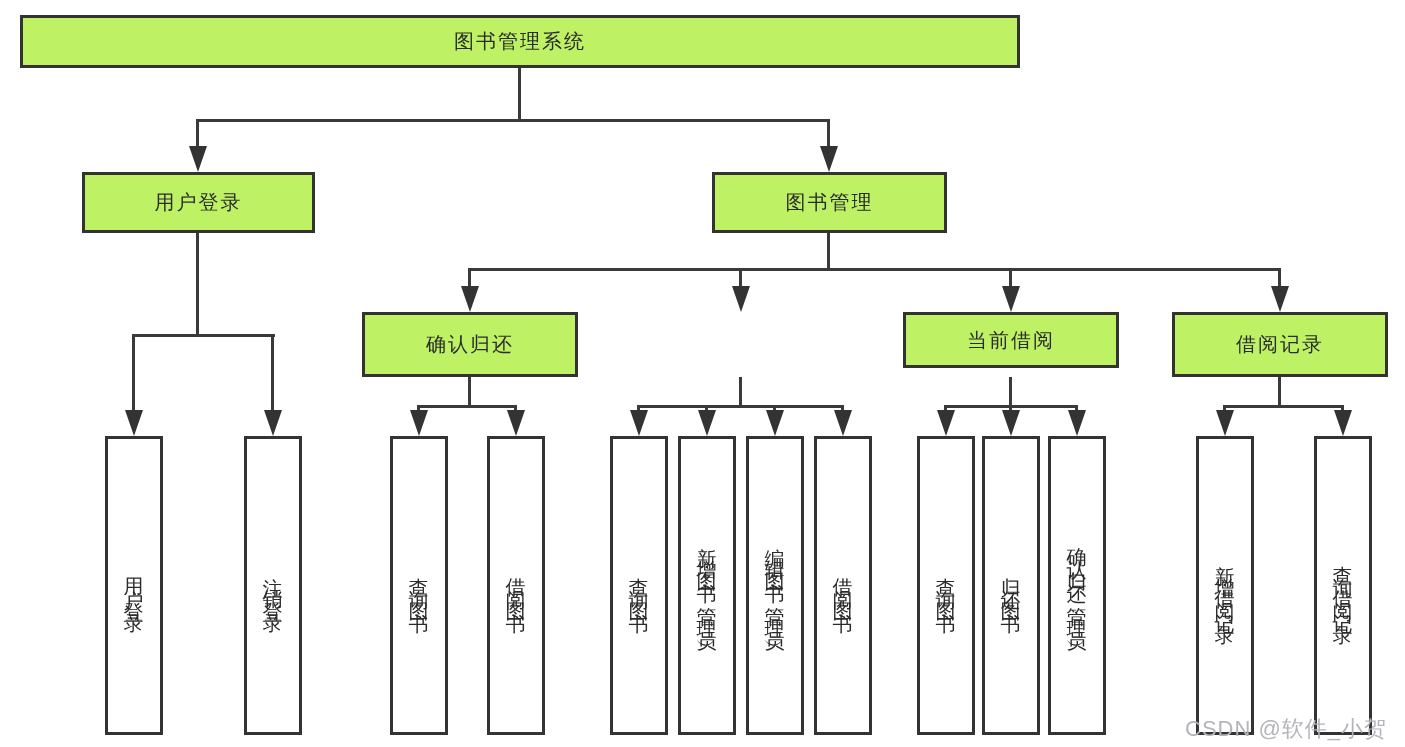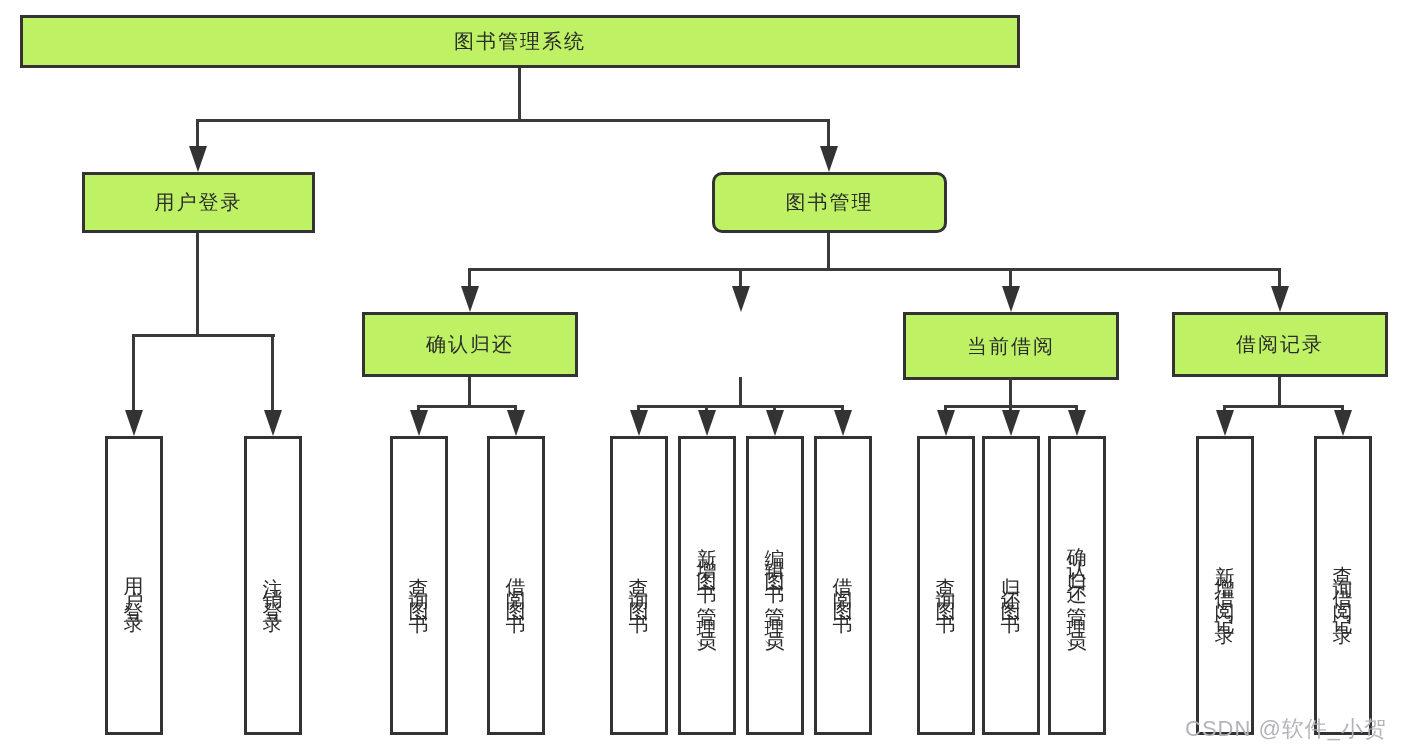--- a/index.html
+++ b/index.html
@@ -71,42 +71,42 @@
   <div class="box" style="left:20px; top:15px; width:1000px; height:53px;">图书管理系统</div>
 
   <div class="line" style="left:518px; top:68px;  width:3px;  height:54px;"></div>
   <div class="line" style="left:196px; top:119px; width:634px; height:3px;"></div>
   <div class="line" style="left:196px; top:119px; width:3px;  height:30px;"></div>
   <div class="line" style="left:827px; top:119px; width:3px;  height:30px;"></div>
   <div class="arrow" style="left:189px; top:146px;"></div>
   <div class="arrow" style="left:820px; top:146px;"></div>
 
   <div class="box" style="left:82px; top:172px; width:233px; height:61px;">用户登录</div>
-  <div class="box" style="left:712px; top:172px; width:235px; height:61px;border-radius:10px;">图书管理</div>
+  <div class="box" style="left:712px; top:172px; width:235px; height:61px;">图书管理</div>
 
   <div class="line" style="left:196px; top:233px; width:3px;   height:104px;"></div>
   <div class="line" style="left:132px; top:334px; width:143px; height:3px;"></div>
   <div class="line" style="left:132px; top:334px; width:3px;   height:79px;"></div>
   <div class="line" style="left:271px; top:334px; width:3px;   height:79px;"></div>
   <div class="arrow" style="left:125px; top:410px;"></div>
   <div class="arrow" style="left:264px; top:410px;"></div>
 
   <div class="line" style="left:827px;  top:233px; width:3px;   height:38px;"></div>
   <div class="line" style="left:468px;  top:268px; width:813px; height:3px;"></div>
   <div class="line" style="left:468px;  top:268px; width:3px;   height:20px;"></div>
   <div class="line" style="left:739px;  top:268px; width:3px;   height:20px;"></div>
   <div class="line" style="left:1009px; top:268px; width:3px;   height:20px;"></div>
   <div class="line" style="left:1278px; top:268px; width:3px;   height:20px;"></div>
   <div class="arrow" style="left:461px;  top:286px;"></div>
   <div class="arrow" style="left:732px;  top:286px;"></div>
   <div class="arrow" style="left:1002px; top:286px;"></div>
   <div class="arrow" style="left:1271px; top:286px;"></div>
 
   <div class="box" style="left:362px; top:312px; width:216px; height:65px;">确认归还</div>
-  <div class="box" style="left:903px; top:312px; width:216px; height:68px;">当前借阅</div>
+  <div class="box" style="left:903px; top:312px; width:216px; height:56px;">当前借阅</div>
   <div class="box" style="left:1172px; top:312px; width:216px; height:65px;">借阅记录</div>
 
   <div class="line" style="left:468px; top:377px; width:3px;   height:31px;"></div>
   <div class="line" style="left:417px; top:405px; width:100px; height:3px;"></div>
   <div class="line" style="left:417px; top:405px; width:3px;   height:8px;"></div>
   <div class="line" style="left:514px; top:405px; width:3px;   height:8px;"></div>
   <div class="arrow" style="left:410px; top:410px;"></div>
   <div class="arrow" style="left:507px; top:410px;"></div>
 
   <div class="line" style="left:739px; top:377px; width:3px;   height:31px;"></div>

